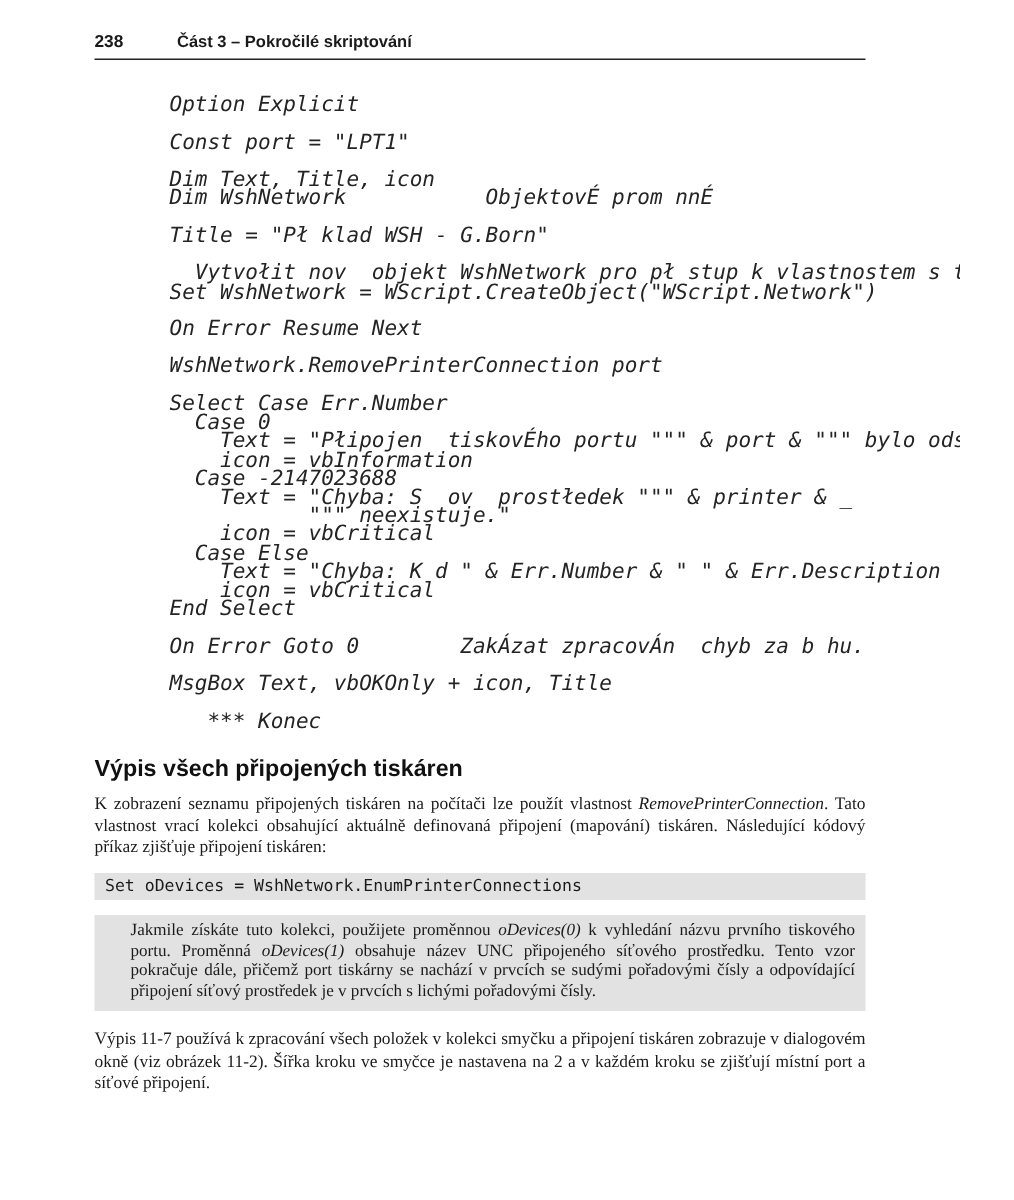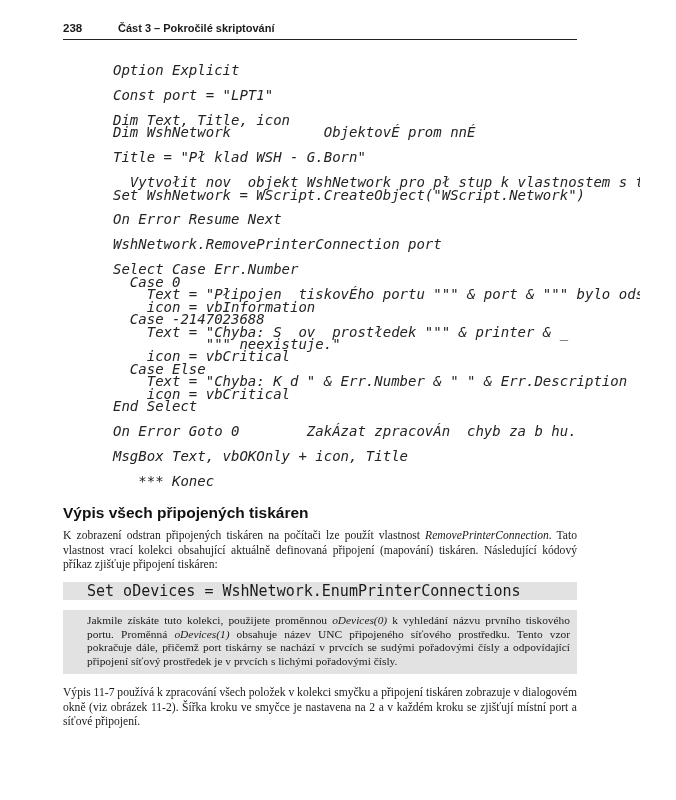--- a/index.html
+++ b/index.html
@@ -54,23 +54,23 @@
     color: #111111;
   }
   .body-para {
     font-size: 11.6px;
     line-height: 14.4px;
     text-align: justify;
     margin: 0 0 9px 0;
   }
   .code-snippet {
     font-family: "DejaVu Sans Mono", monospace;
-    font-size: 15px;
+    font-size: 11px;
     line-height: 12px;
-    padding: 3px 24px;
+    padding: 3px 7px;
     margin: 3px 0 10px 0;
   }
   .note-box {
     font-size: 11.4px;
     line-height: 13.9px;
     text-align: justify;
     padding: 4px 7px 5px 24px;
     margin: 0 0 12px 0;
   }
   .closing-para {
@@ -119,21 +119,21 @@
 End Select
 
 On Error Goto 0        ZakÁzat zpracovÁn  chyb za b hu.
 
 MsgBox Text, vbOKOnly + icon, Title
 
    *** Konec</pre>
 
   <h2 class="section-heading">Výpis všech připojených tiskáren</h2>
 
-  <p class="body-para"><span>K zobrazení odstran připojených tiskáren na počítači lze použít vlastnost </span><i>RemovePrinterConnection</i><span>. Tato vlastnost vrací kolekci obsahující aktuálně definovaná připojení (mapování) tiskáren. Následující kódový příkaz zjišťuje připojení tiskáren:</span></p>
+  <p class="body-para"><span>K zobrazení seznamu připojených tiskáren na počítači lze použít vlastnost </span><i>RemovePrinterConnection</i><span>. Tato vlastnost vrací kolekci obsahující aktuálně definovaná připojení (mapování) tiskáren. Následující kódový příkaz zjišťuje připojení tiskáren:</span></p>
 
   <div class="code-snippet highlighted" style="background: rgb(226, 226, 226);">Set oDevices = WshNetwork.EnumPrinterConnections</div>
 
   <div class="note-box highlighted" style="background: rgb(226, 226, 226);"><span>Jakmile získáte tuto kolekci, použijete proměnnou </span><i>oDevices(0)</i><span> k vyhledání názvu prvního tiskového portu. Proměnná </span><i>oDevices(1)</i><span> obsahuje název UNC připojeného síťového prostředku. Tento vzor pokračuje dále, přičemž port tiskárny se nachází v prvcích se sudými pořadovými čísly a odpovídající připojení síťový prostředek je v prvcích s lichými pořadovými čísly.</span></div>
 
   <p class="body-para closing-para">Výpis 11-7 používá k zpracování všech položek v kolekci smyčku a připojení tiskáren zobrazuje v dialogovém okně (viz obrázek 11-2). Šířka kroku ve smyčce je nastavena na 2 a v každém kroku se zjišťují místní port a síťové připojení.</p>
 
 </div>
 
 </body></html>

